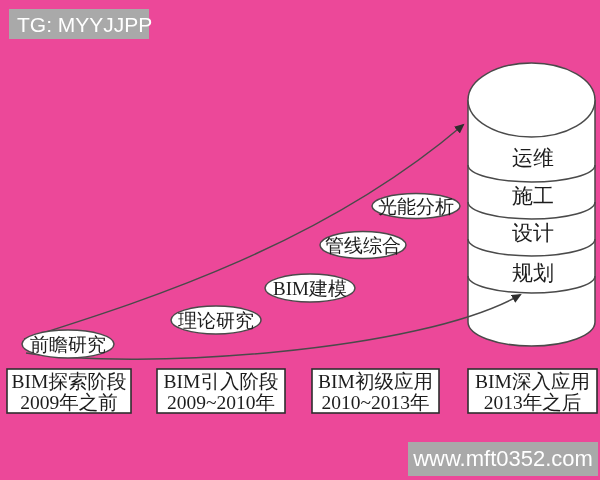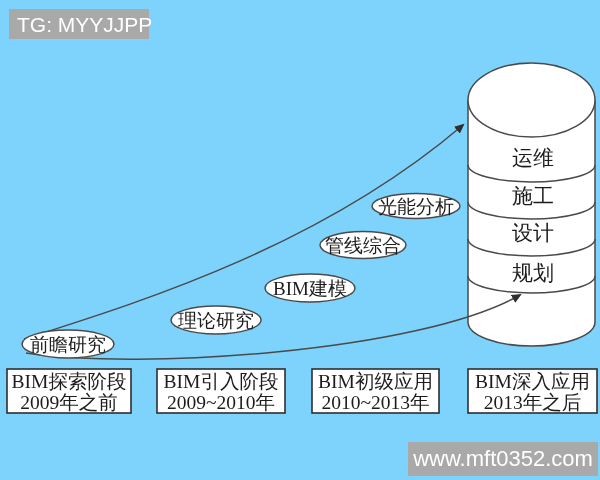--- a/index.html
+++ b/index.html
@@ -4,21 +4,21 @@
 <style>
   html, body {
     margin: 0;
     padding: 0;
     background: #ffffff;
   }
   .stage-canvas {
     position: relative;
     width: 600px;
     height: 480px;
-    background: #7dd3fc;
+    background: #ec4899;
     overflow: hidden;
   }
   svg text {
     user-select: none;
   }
   .serif-label {
     font-family: "Liberation Serif", "DejaVu Serif", serif;
     fill: #1c1c1c;
   }
   .milestone-text { font-size: 19px; text-anchor: middle; }

